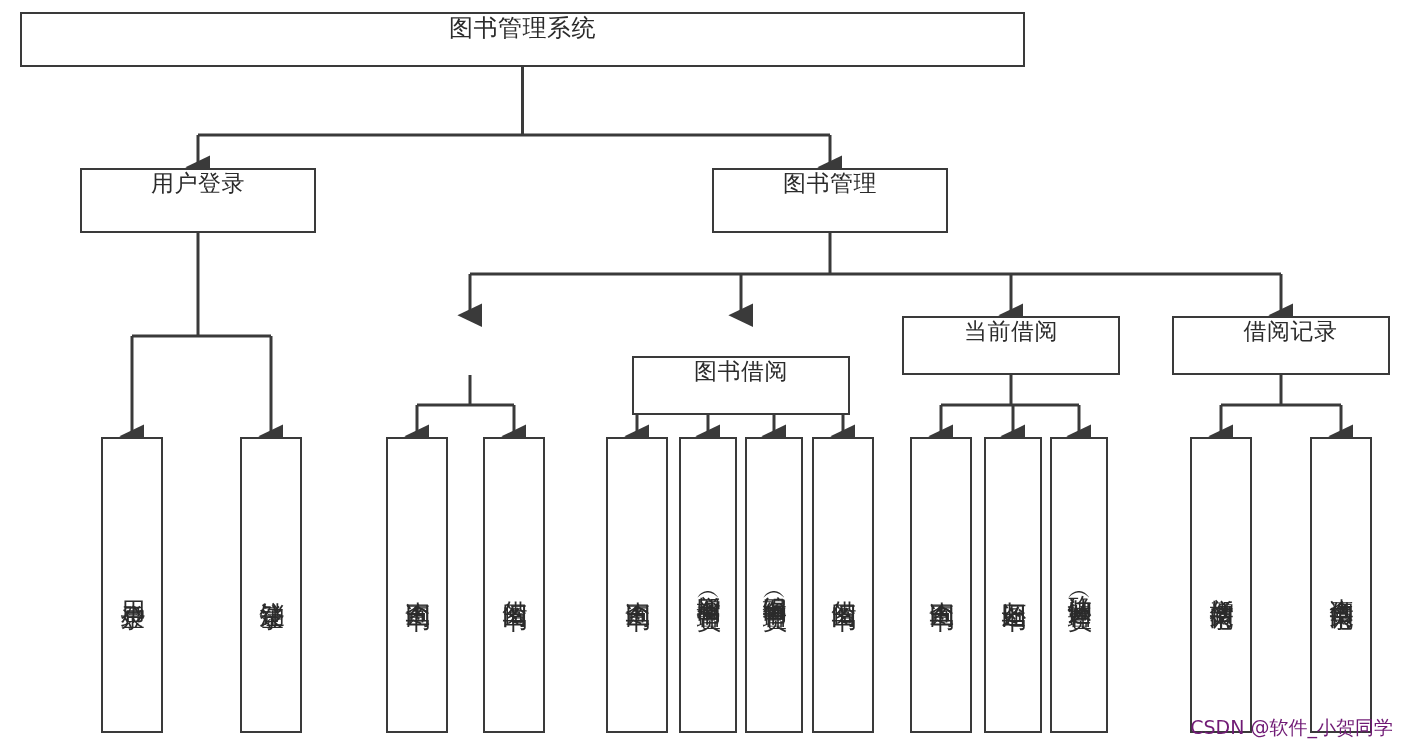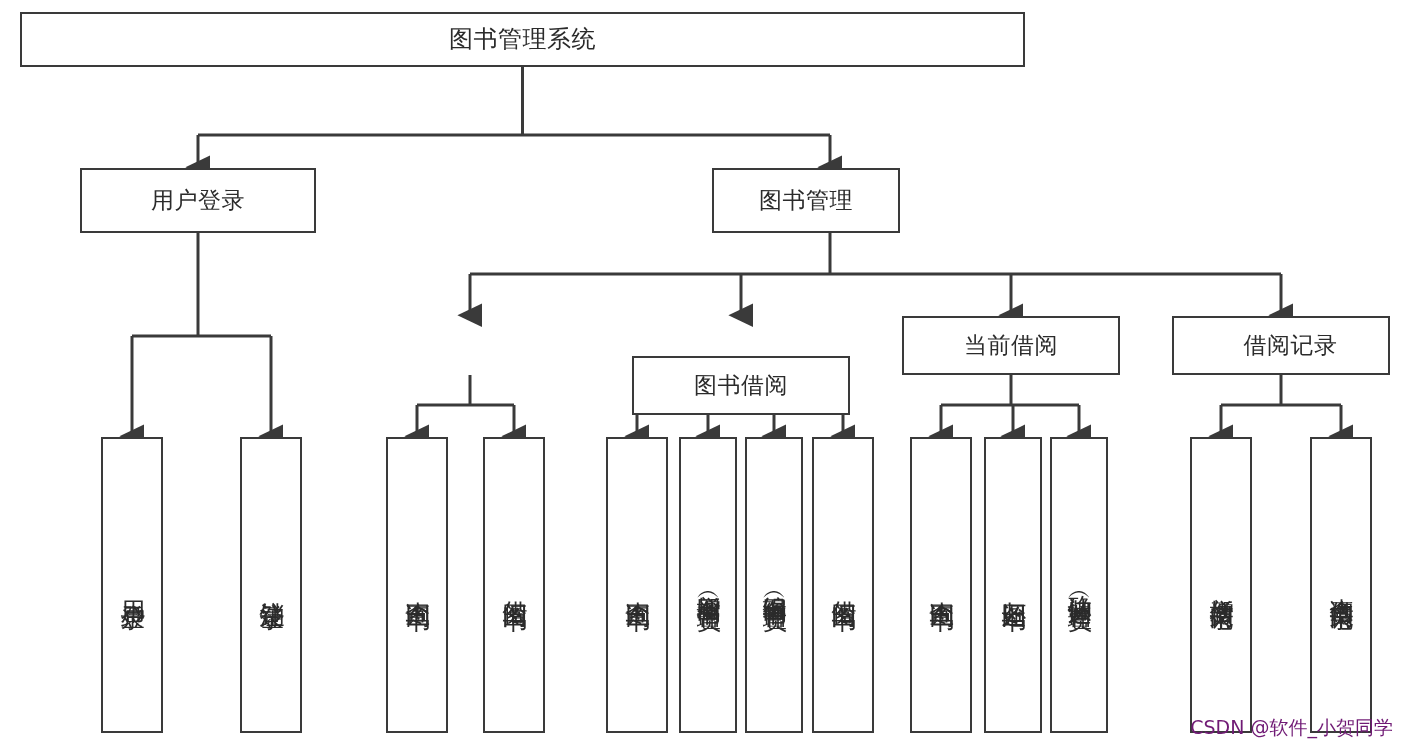--- a/index.html
+++ b/index.html
@@ -25,21 +25,20 @@
     width: 1405px;
     height: 747px;
     pointer-events: none;
   }
   .node {
     position: absolute;
     box-sizing: border-box;
     background: #ffffff;
     border: 2px solid #3a3a3a;
     display: flex;
-    align-items: center;
     justify-content: center;
     color: #2b2b2b;
     z-index: 2;
   }
   .node .label {
     display: block;
     text-align: center;
     line-height: 1.18;
     white-space: nowrap;
   }
@@ -128,21 +127,21 @@
       </g>
   </svg>
 
   <div class="node horiz root" style="left: 20px; top: 12px; width: 1005px; height: 55px;">
     <span class="label">图书管理系统</span>
   </div>
 
   <div class="node horiz" style="left: 80px; top: 168px; width: 236px; height: 65px;">
     <span class="label">用户登录</span>
   </div>
-  <div class="node horiz" style="left: 712px; top: 168px; width: 188px; height: 65px;">
+  <div class="node horiz" style="left: 712px; top: 168px; width: 236px; height: 65px;">
     <span class="label">图书管理</span>
   </div>
 
   <div class="node horiz" style="left: 632px; top: 316px; width: 218px; height: 59px; margin-top: 40px;">
     <span class="label">图书借阅</span>
   </div>
   <div class="node horiz" style="left: 902px; top: 316px; width: 218px; height: 59px; font-family: Liberation Serif, serif;">
     <span class="label">当前借阅</span>
   </div>
   <div class="node horiz" style="left: 1172px; top: 316px; width: 218px; height: 59px; padding-left: 19px;">

